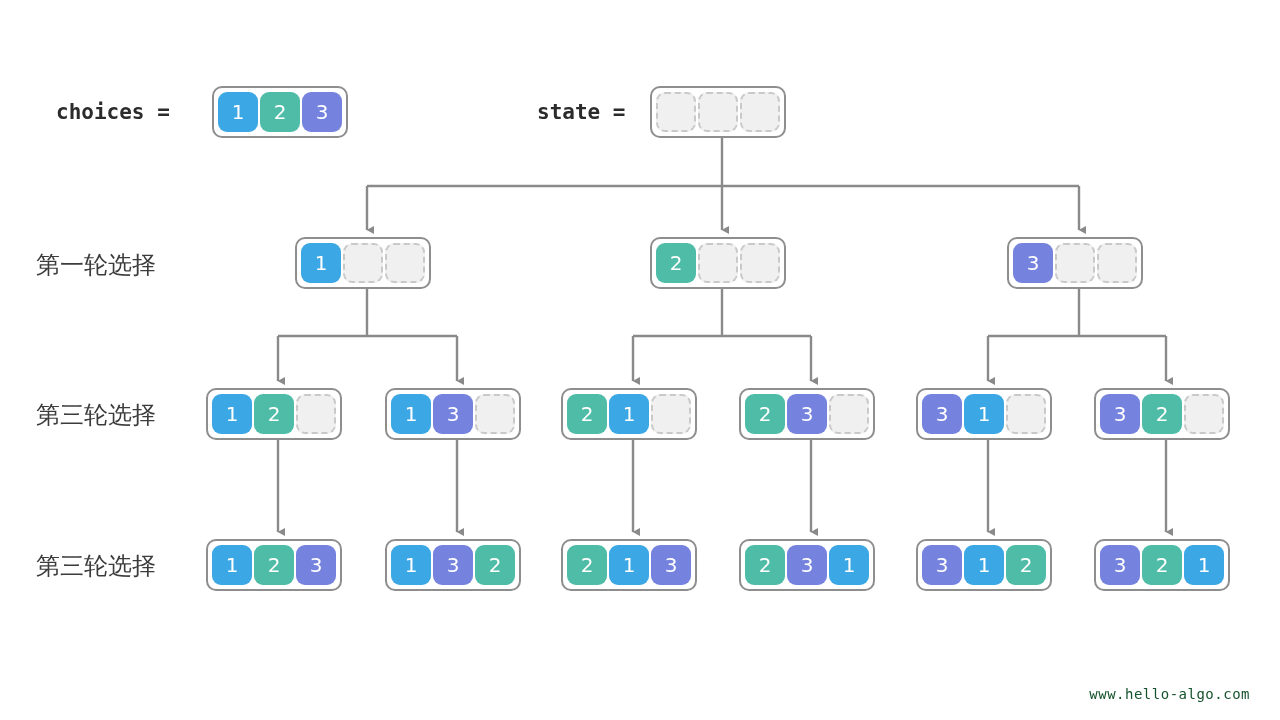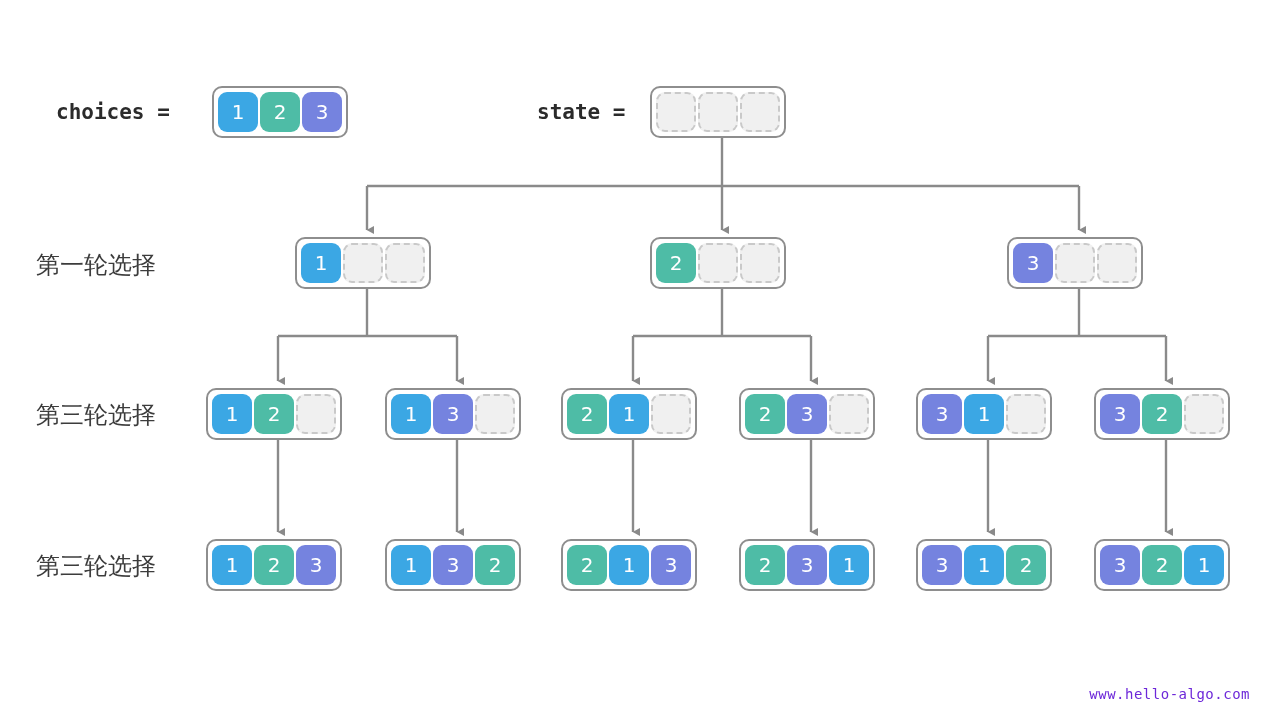--- a/index.html
+++ b/index.html
@@ -100,21 +100,21 @@
   }
 
   
   #watermark {
     position: absolute;
     right: 30px;
     bottom: 18px;
     z-index: 2;
     font-family: "DejaVu Sans Mono", "Liberation Mono", monospace;
     font-size: 14px;
-    color: #6d28d9;
+    color: #14532d;
     letter-spacing: 0.5px;
     white-space: nowrap;
   }
 </style>
 </head>
 <body>
 
 <div id="stage">
 
   <svg id="edges" viewBox="0 0 1280 720" width="1280" height="720">

